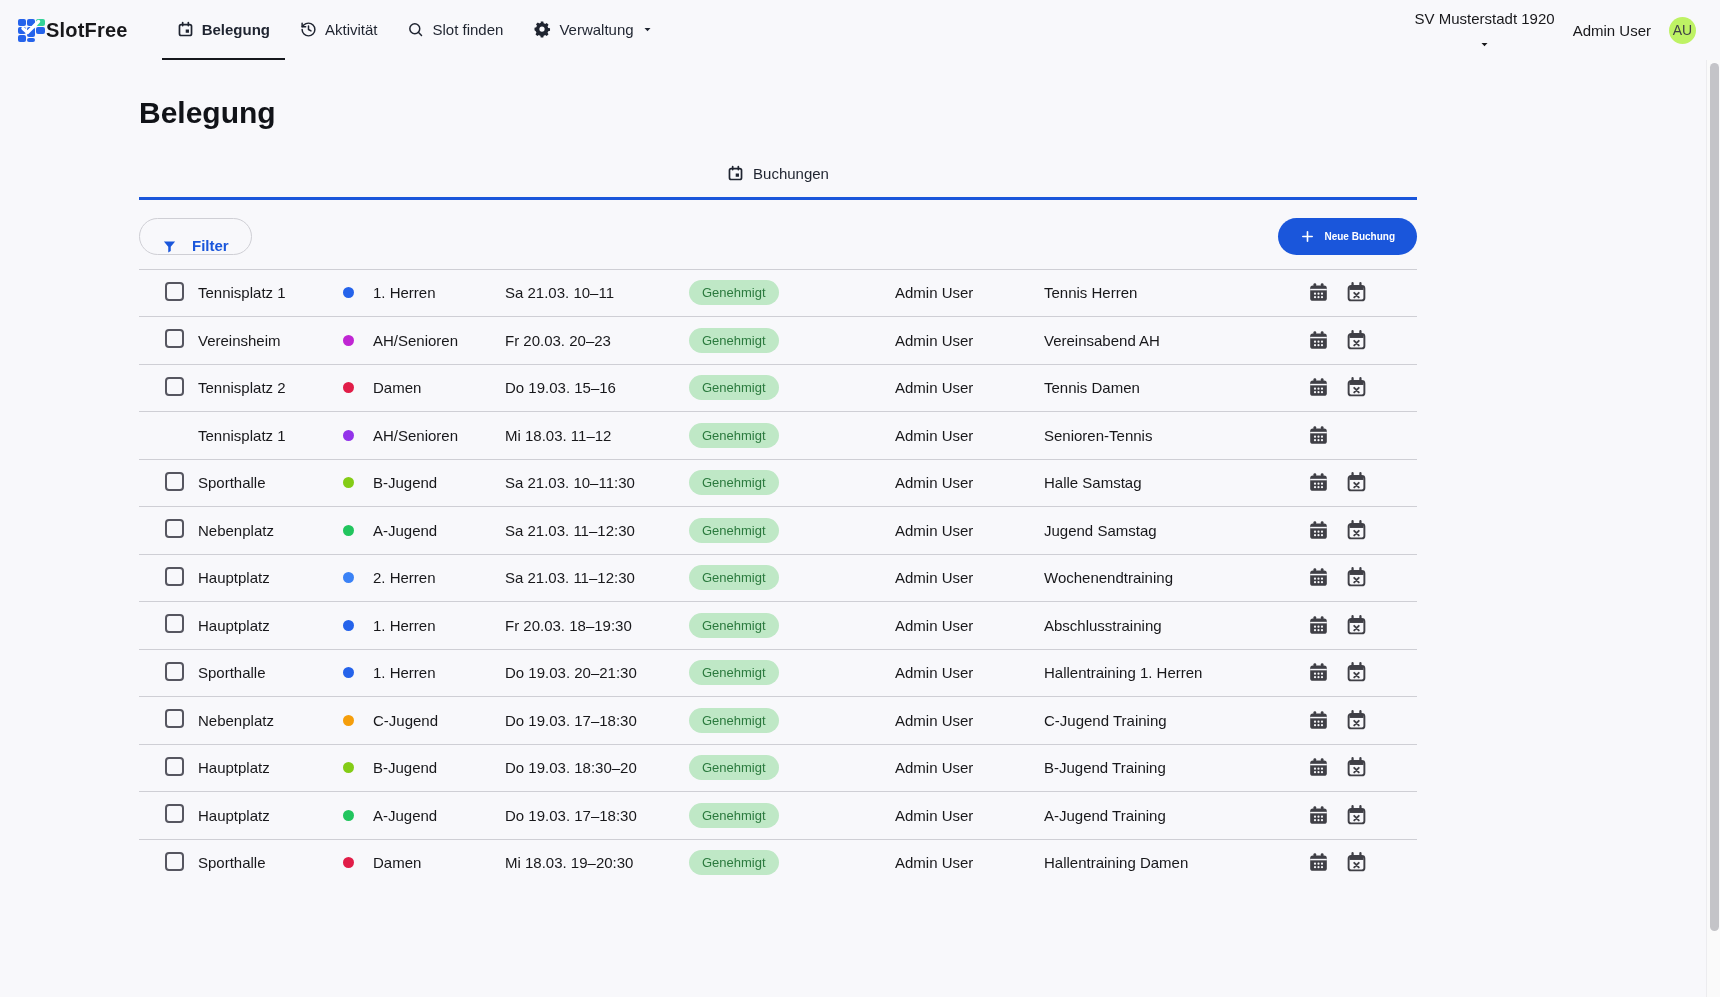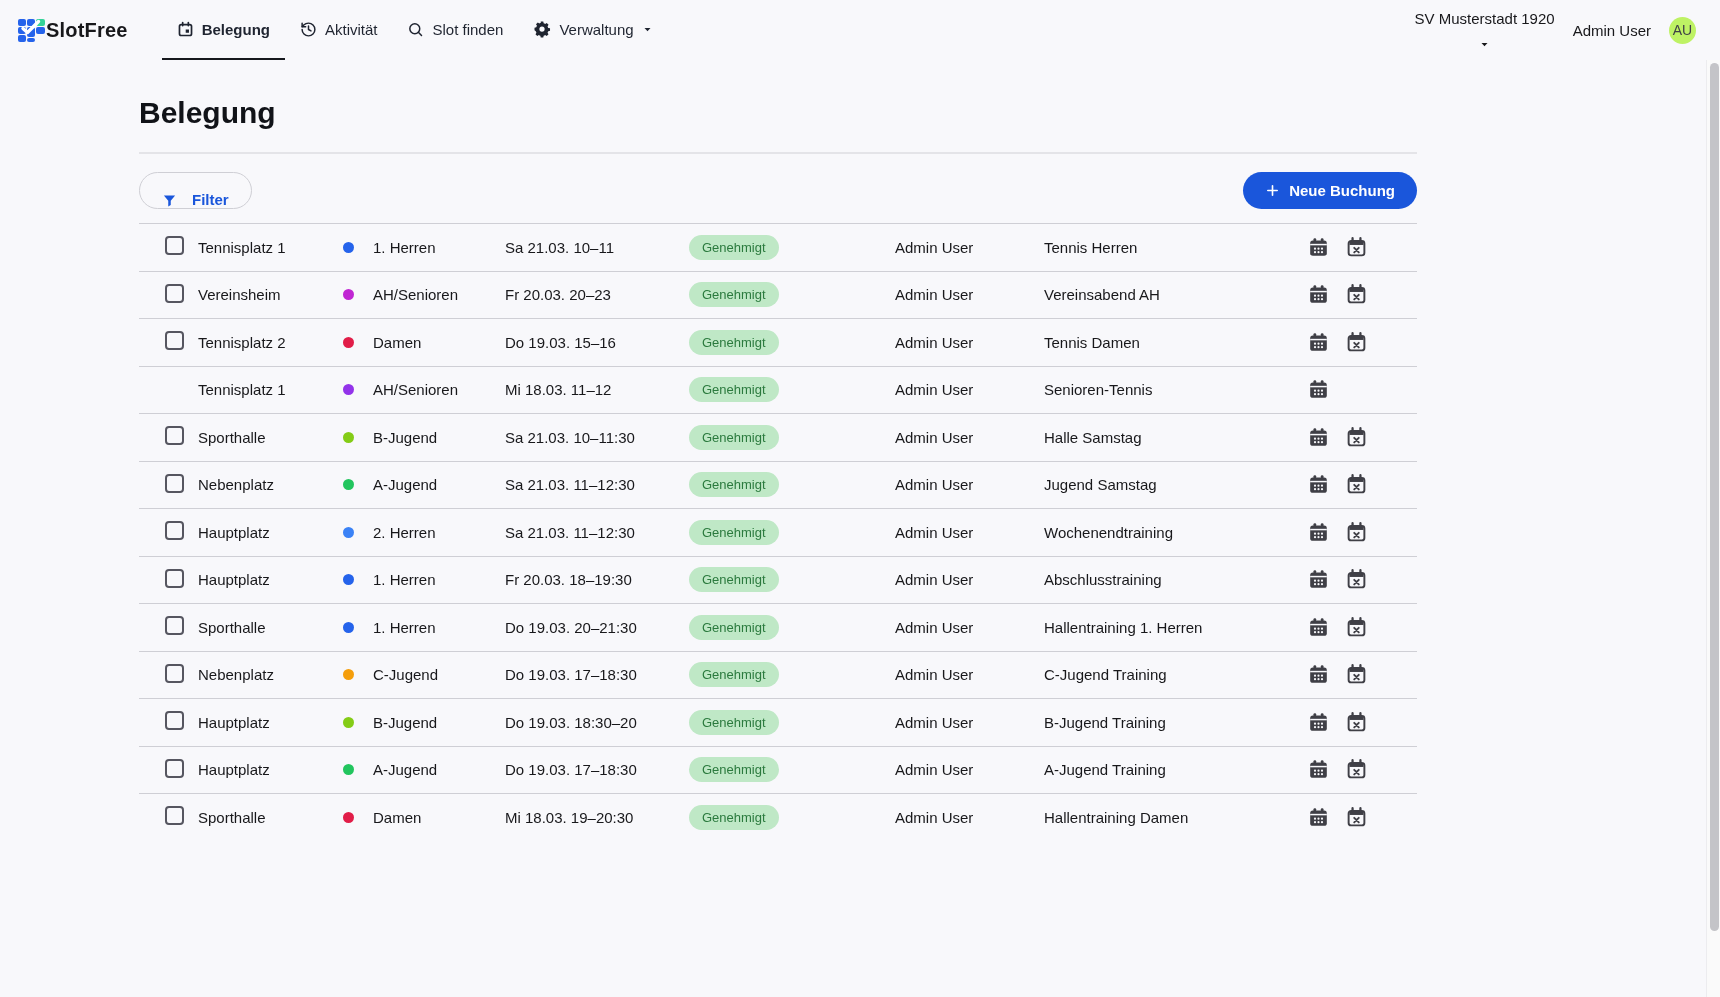--- a/index.html
+++ b/index.html
@@ -51,21 +51,21 @@
   .controls { display:flex; align-items:center; justify-content:space-between; margin-top:18px; }
   .filter-btn {
     display:flex; align-items:flex-end; gap:15px; height:37px; padding:0 22px;
     border:1px solid #cfcfd5; border-radius:19px; background:transparent;
     color:var(--accent); font-size:15px; font-weight:700; cursor:pointer;
     font-family:"Liberation Sans", sans-serif;
   }
   .new-booking-btn {
     display:flex; align-items:center; gap:9px; height:37px; padding:0 22px;
     border:none; border-radius:19px; background:var(--accent);
-    color:#ffffff; font-size:15px; font-weight:700; cursor:pointer;
+    color:#ffffff; font-size:10px; font-weight:700; cursor:pointer;
     font-family:"Liberation Sans", sans-serif;
   }
 
   
   .table { margin-top:14px; }
   .grid {
     display:grid;
     grid-template-columns:59px 145px 162px 184px 206px 149px 259px 114px;
     align-items:center;
   }
@@ -171,20 +171,30 @@
     </div>
     <span class="user-name">Admin User</span>
     <div class="avatar">AU</div>
   </div>
 </header>
 
 <main class="main">
   <h1 class="page-title">Belegung</h1>
 
   <div class="tabbar">
+    <div class="tab active">
+      <span style="line-height:0;">
+        <svg width="17" height="17" viewBox="0 0 24 24" fill="none" stroke="currentColor" stroke-width="2.4" stroke-linecap="round">
+          <rect x="3.5" y="5" width="17" height="15.5" rx="2.5"></rect>
+            <path d="M8 2.2v4.2M16 2.2v4.2"></path>
+          <rect x="12.3" y="12" width="4.6" height="4.6" fill="currentColor" stroke="none"></rect>
+        </svg>
+      </span>
+      <span>Buchungen</span>
+    </div>
   </div>
 
   <div class="controls">
     <button class="filter-btn">
       <span style="line-height:0;">
         <svg width="15" height="15" viewBox="0 0 24 24">
             <path fill="currentColor" d="M3 4h18l-7 8.5V19l-4 2.5V12.5z"></path>
           </svg>
       </span>
       <span>Filter</span>

